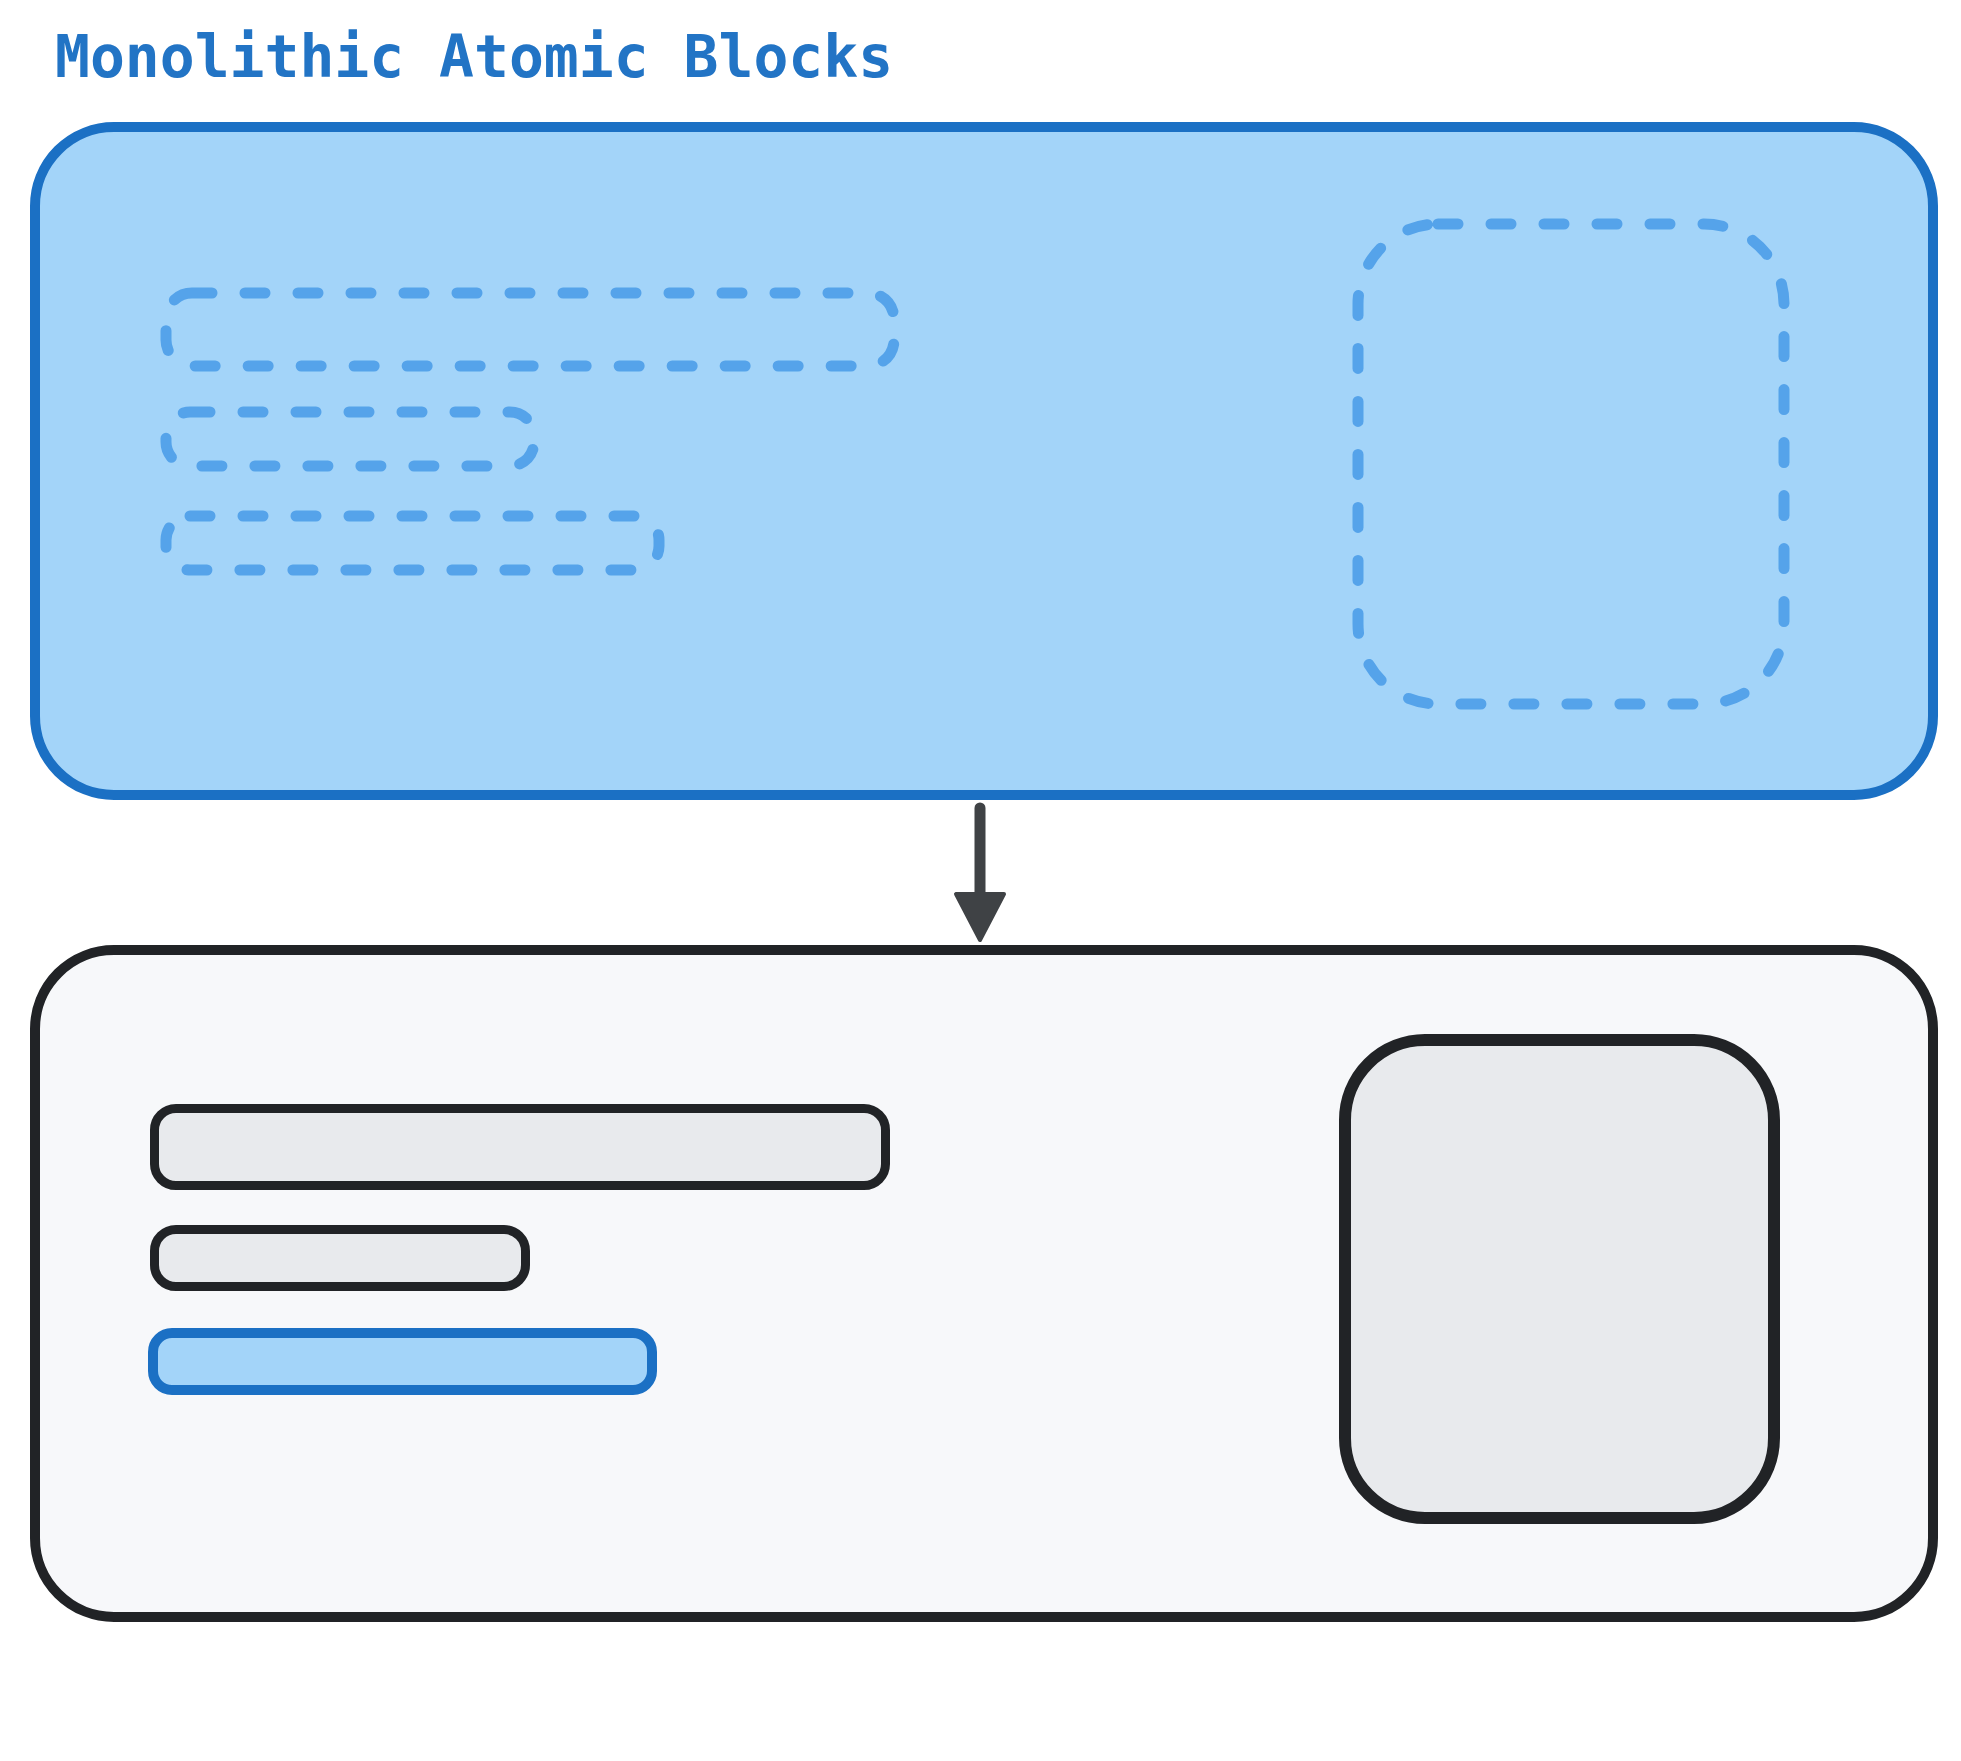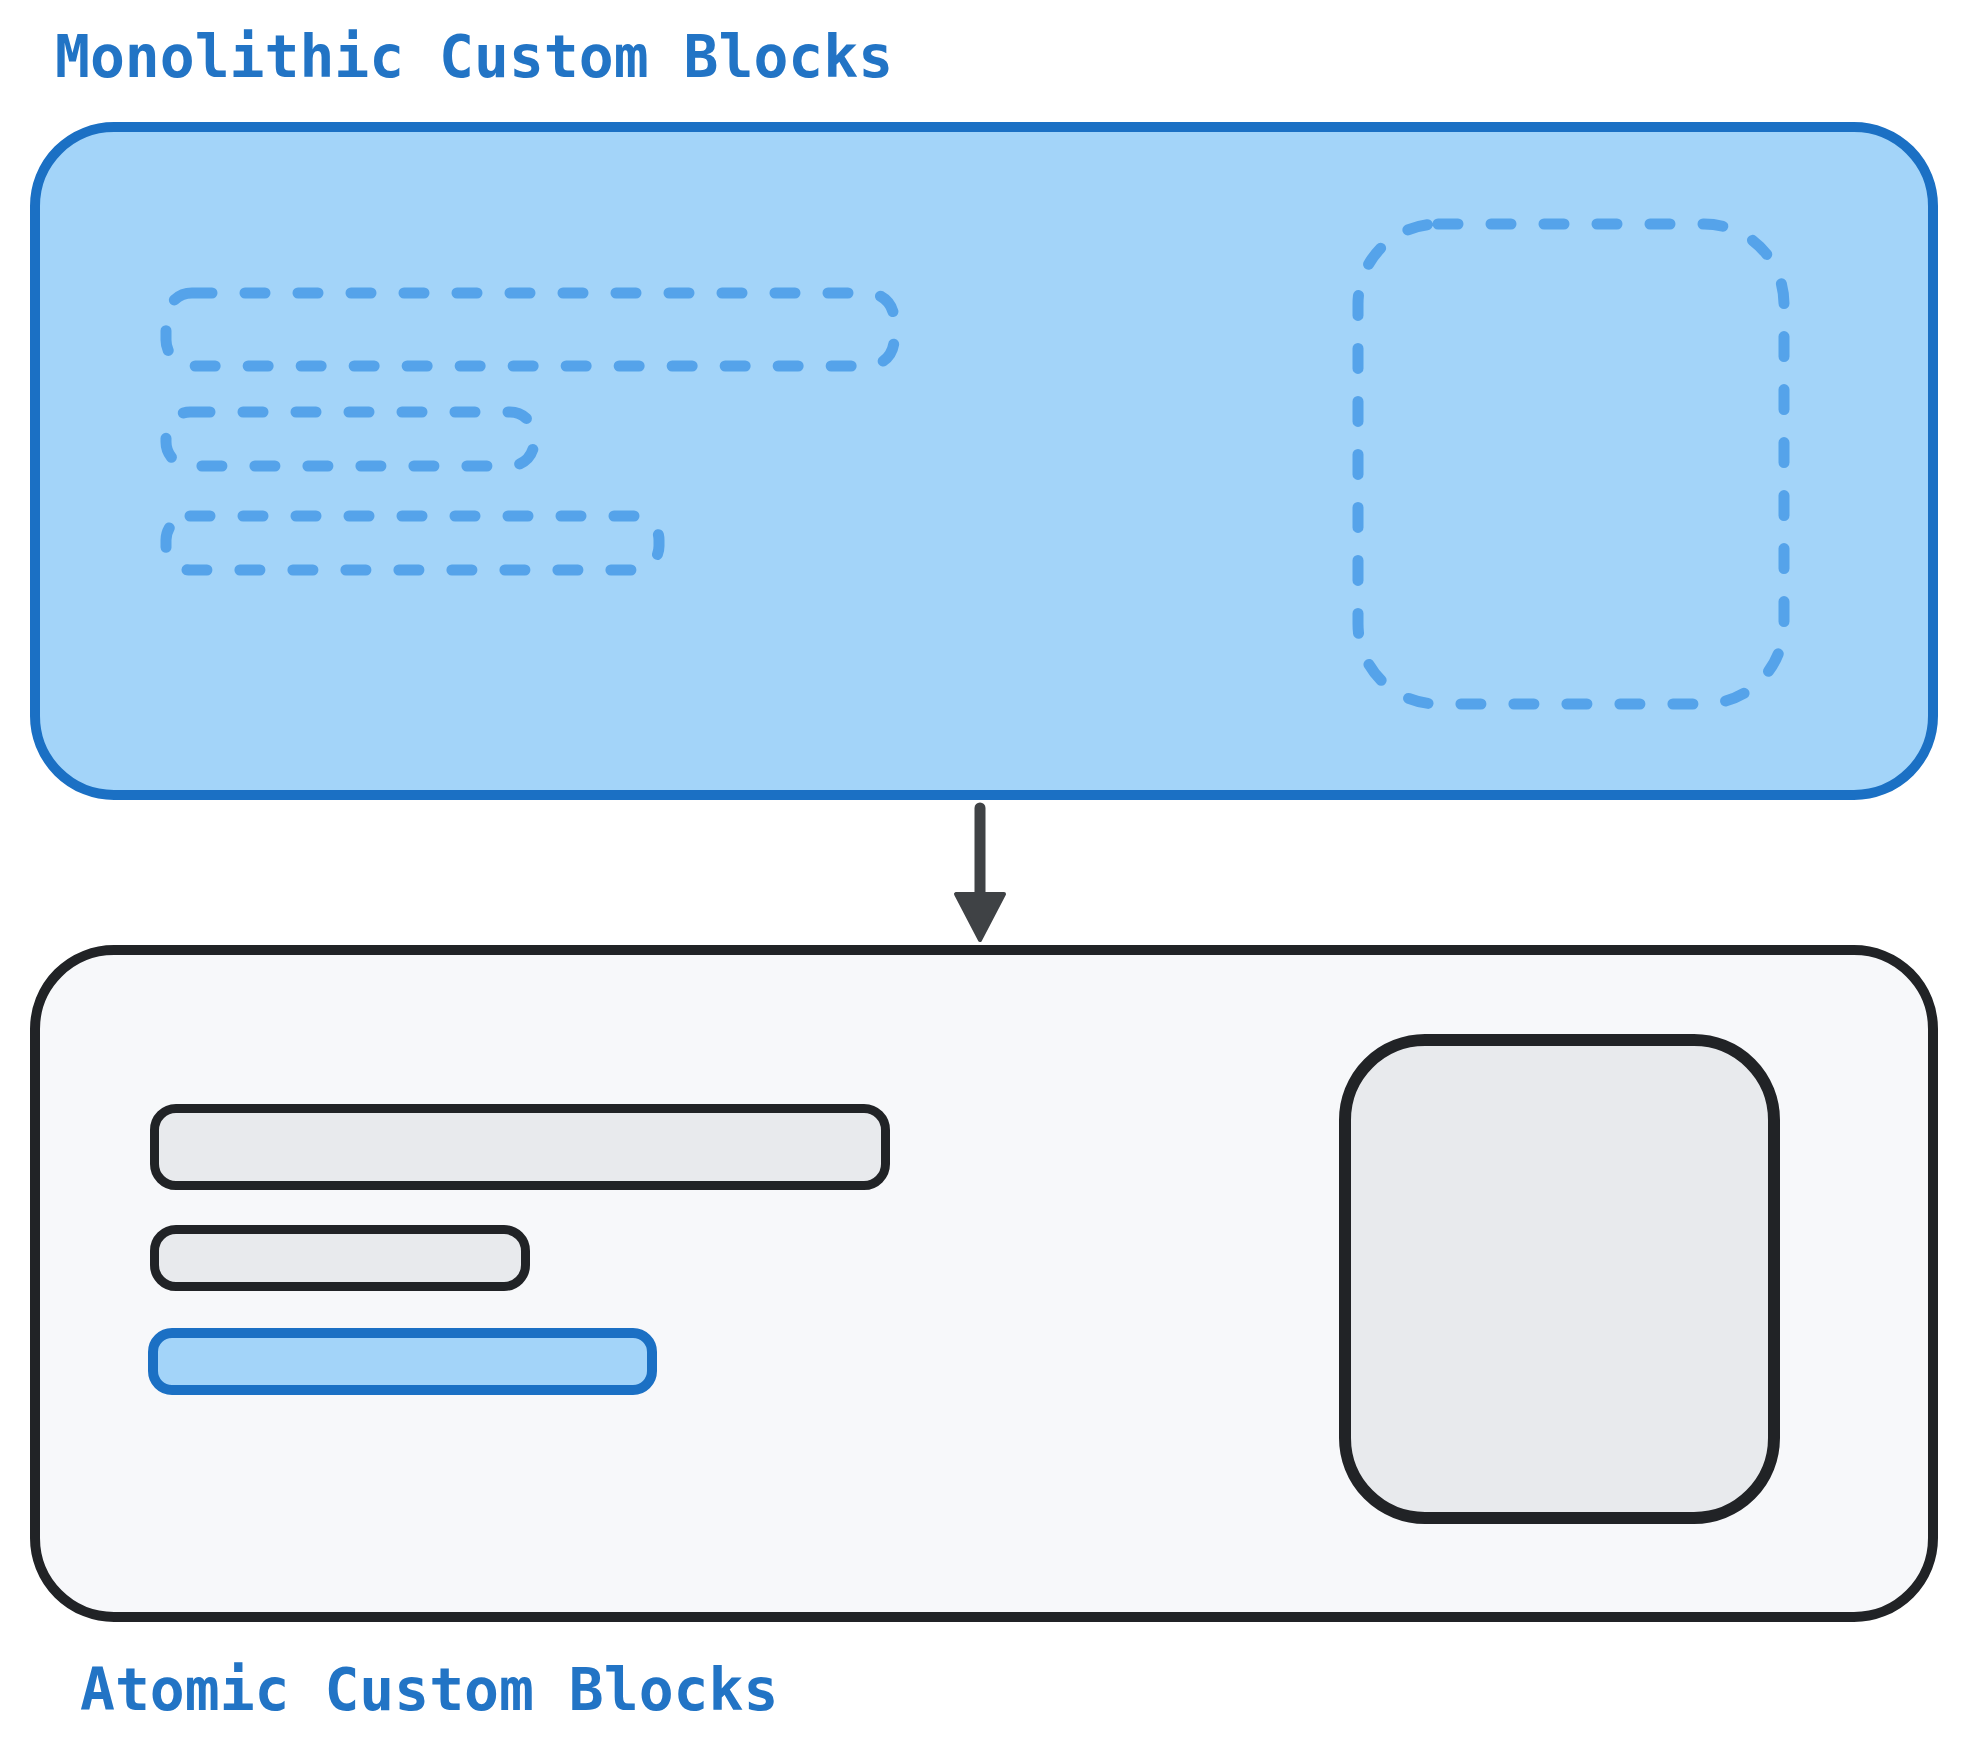--- a/index.html
+++ b/index.html
@@ -79,21 +79,21 @@
     background: #e8eaed;
     border: 12px solid #212326;
     border-radius: 86px;
   }
 </style>
 </head>
 <body>
 
 <div class="canvas">
 
-  <div class="diagram-title title-monolithic">Monolithic Custom Blocks</div>
+  <div class="diagram-title title-monolithic">Monolithic Atomic Blocks</div>
 
   <div class="block-monolithic">
 
     <svg class="dashed-svg dash-bar-1" width="740" height="85" viewBox="0 0 740 85">
       <rect x="6" y="6" width="728" height="73" rx="26" ry="26" fill="none" stroke="#55a3ea" stroke-width="11" stroke-dasharray="20 33" stroke-linecap="round"></rect>
     </svg>
 
     <svg class="dashed-svg dash-bar-2" width="380" height="66" viewBox="0 0 380 66">
       <rect x="6" y="6" width="368" height="54" rx="24" ry="24" fill="none" stroke="#55a3ea" stroke-width="11" stroke-dasharray="20 33" stroke-linecap="round"></rect>
     </svg>
@@ -116,15 +116,14 @@
 
     <div class="solid-el bar-gray solid-bar-1"></div>
 
     <div class="solid-el bar-gray solid-bar-2"></div>
 
     <div class="solid-el bar-blue solid-bar-3"></div>
 
     <div class="solid-el solid-square"></div>
   </div>
 
-  <div class="diagram-title title-atomic">Atomic Custom Blocks</div>
 
 </div>
 
 </body></html>

